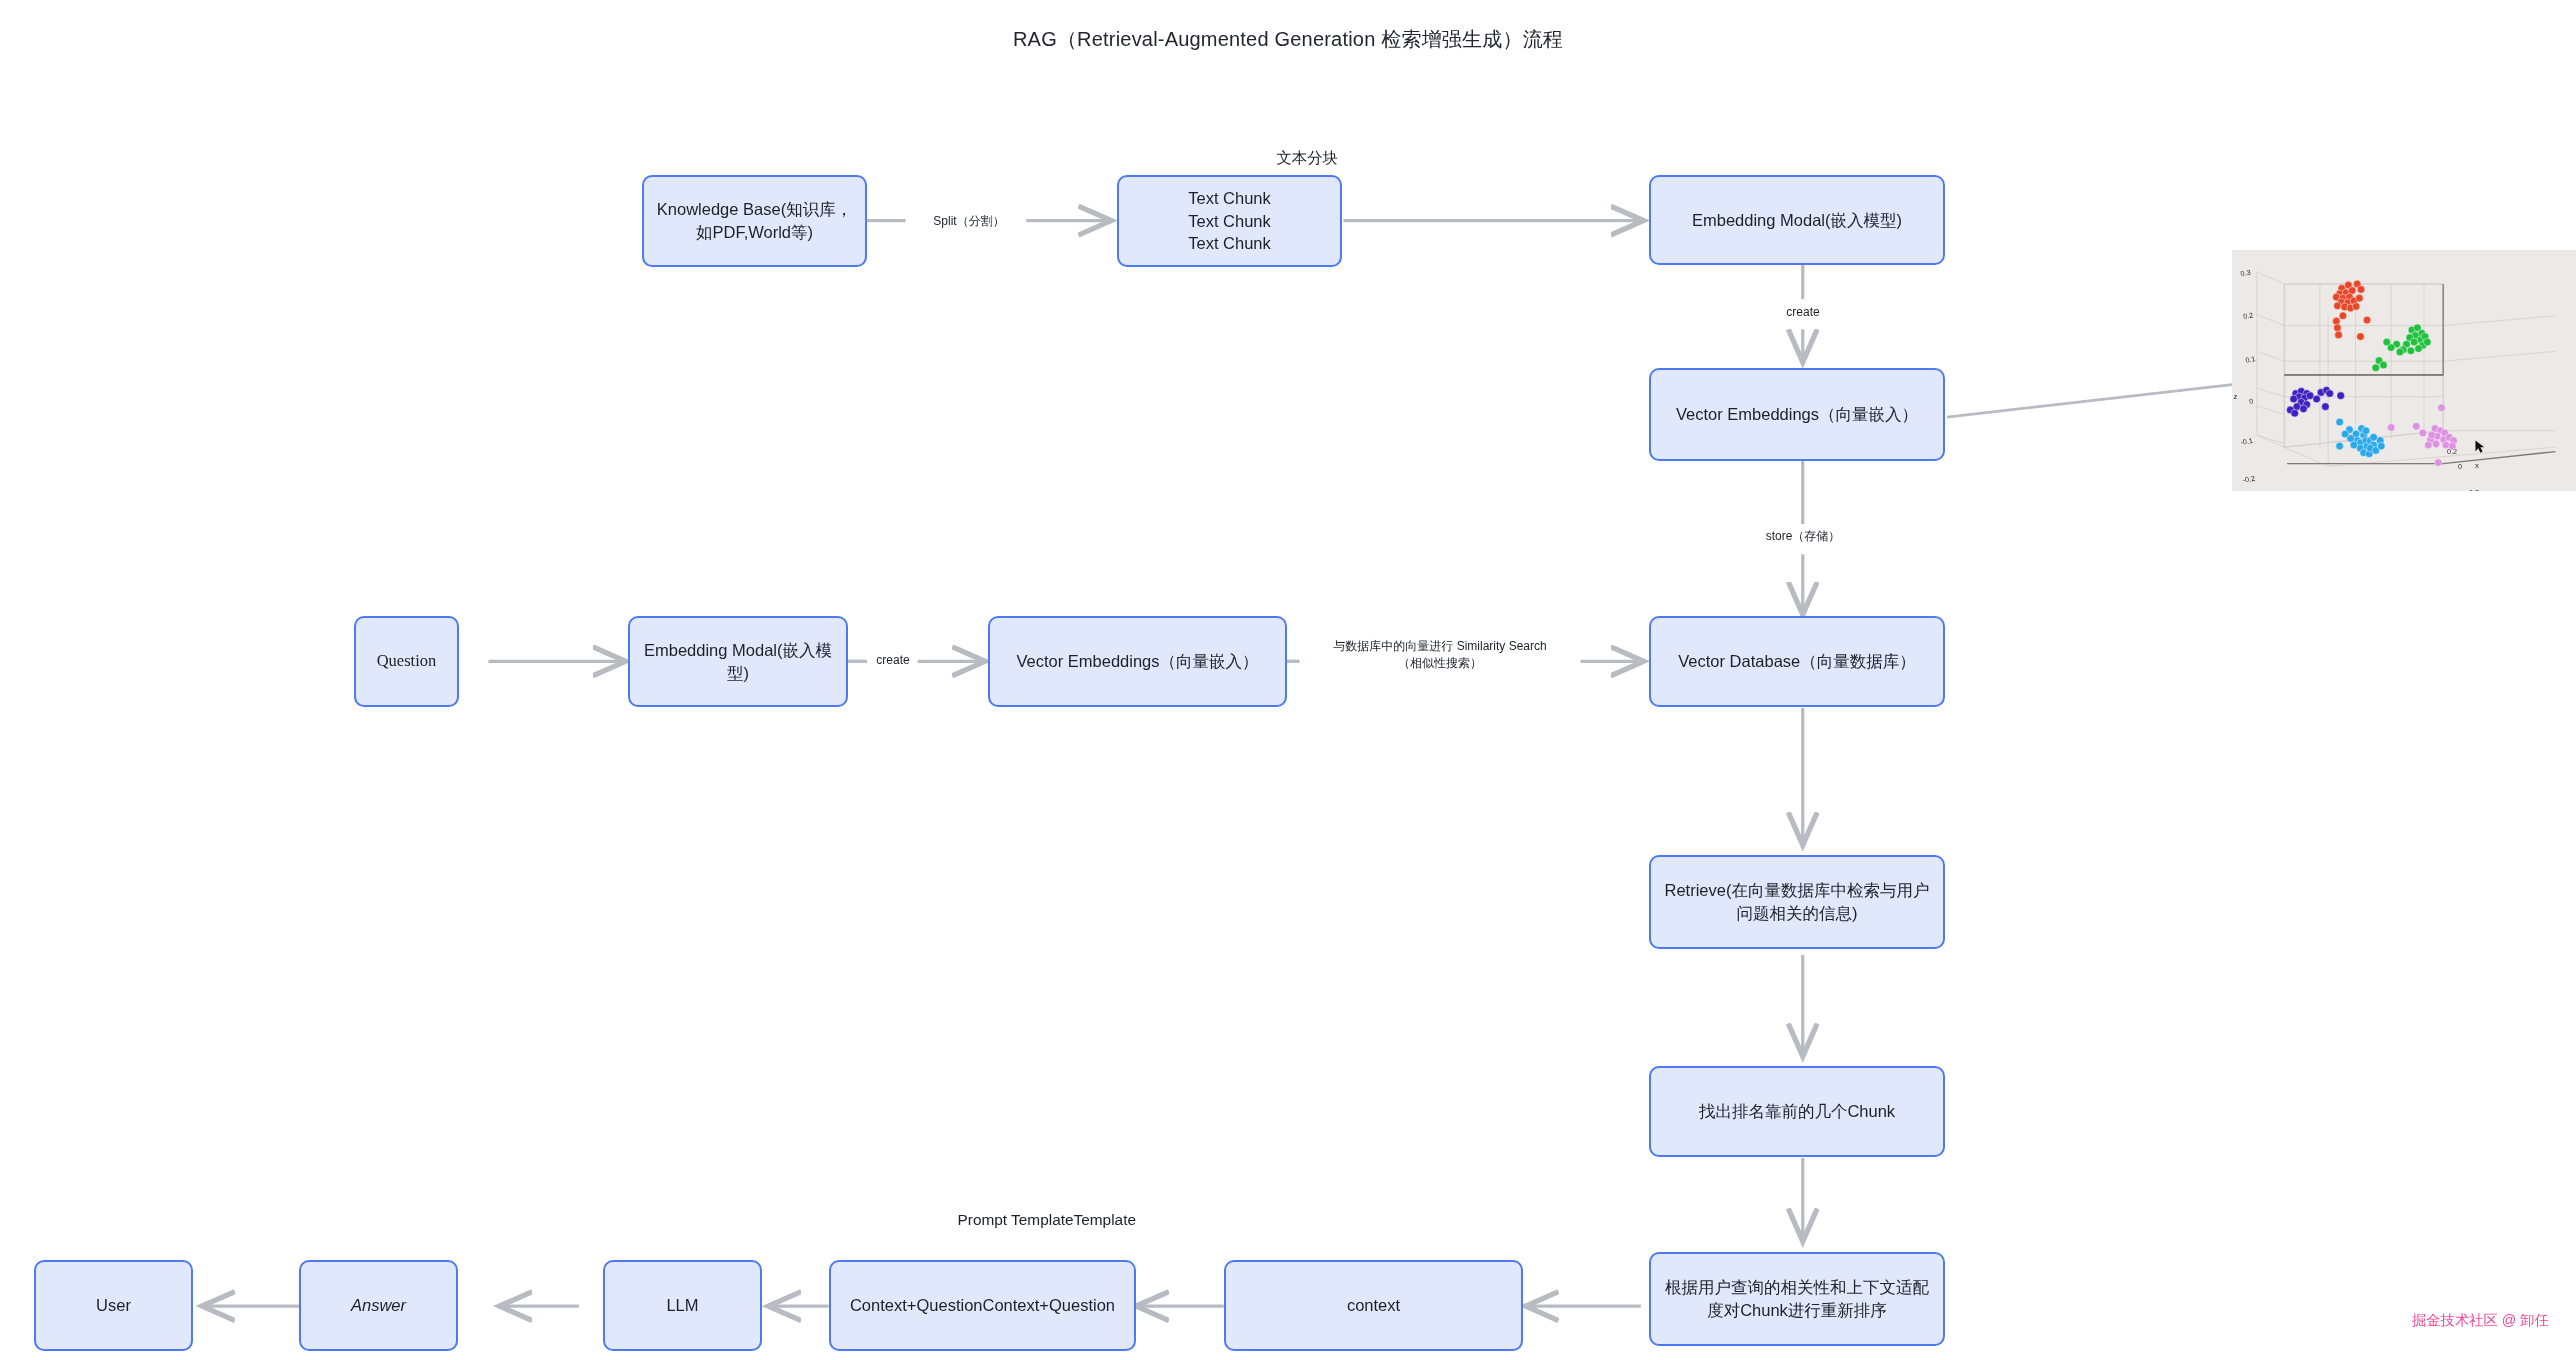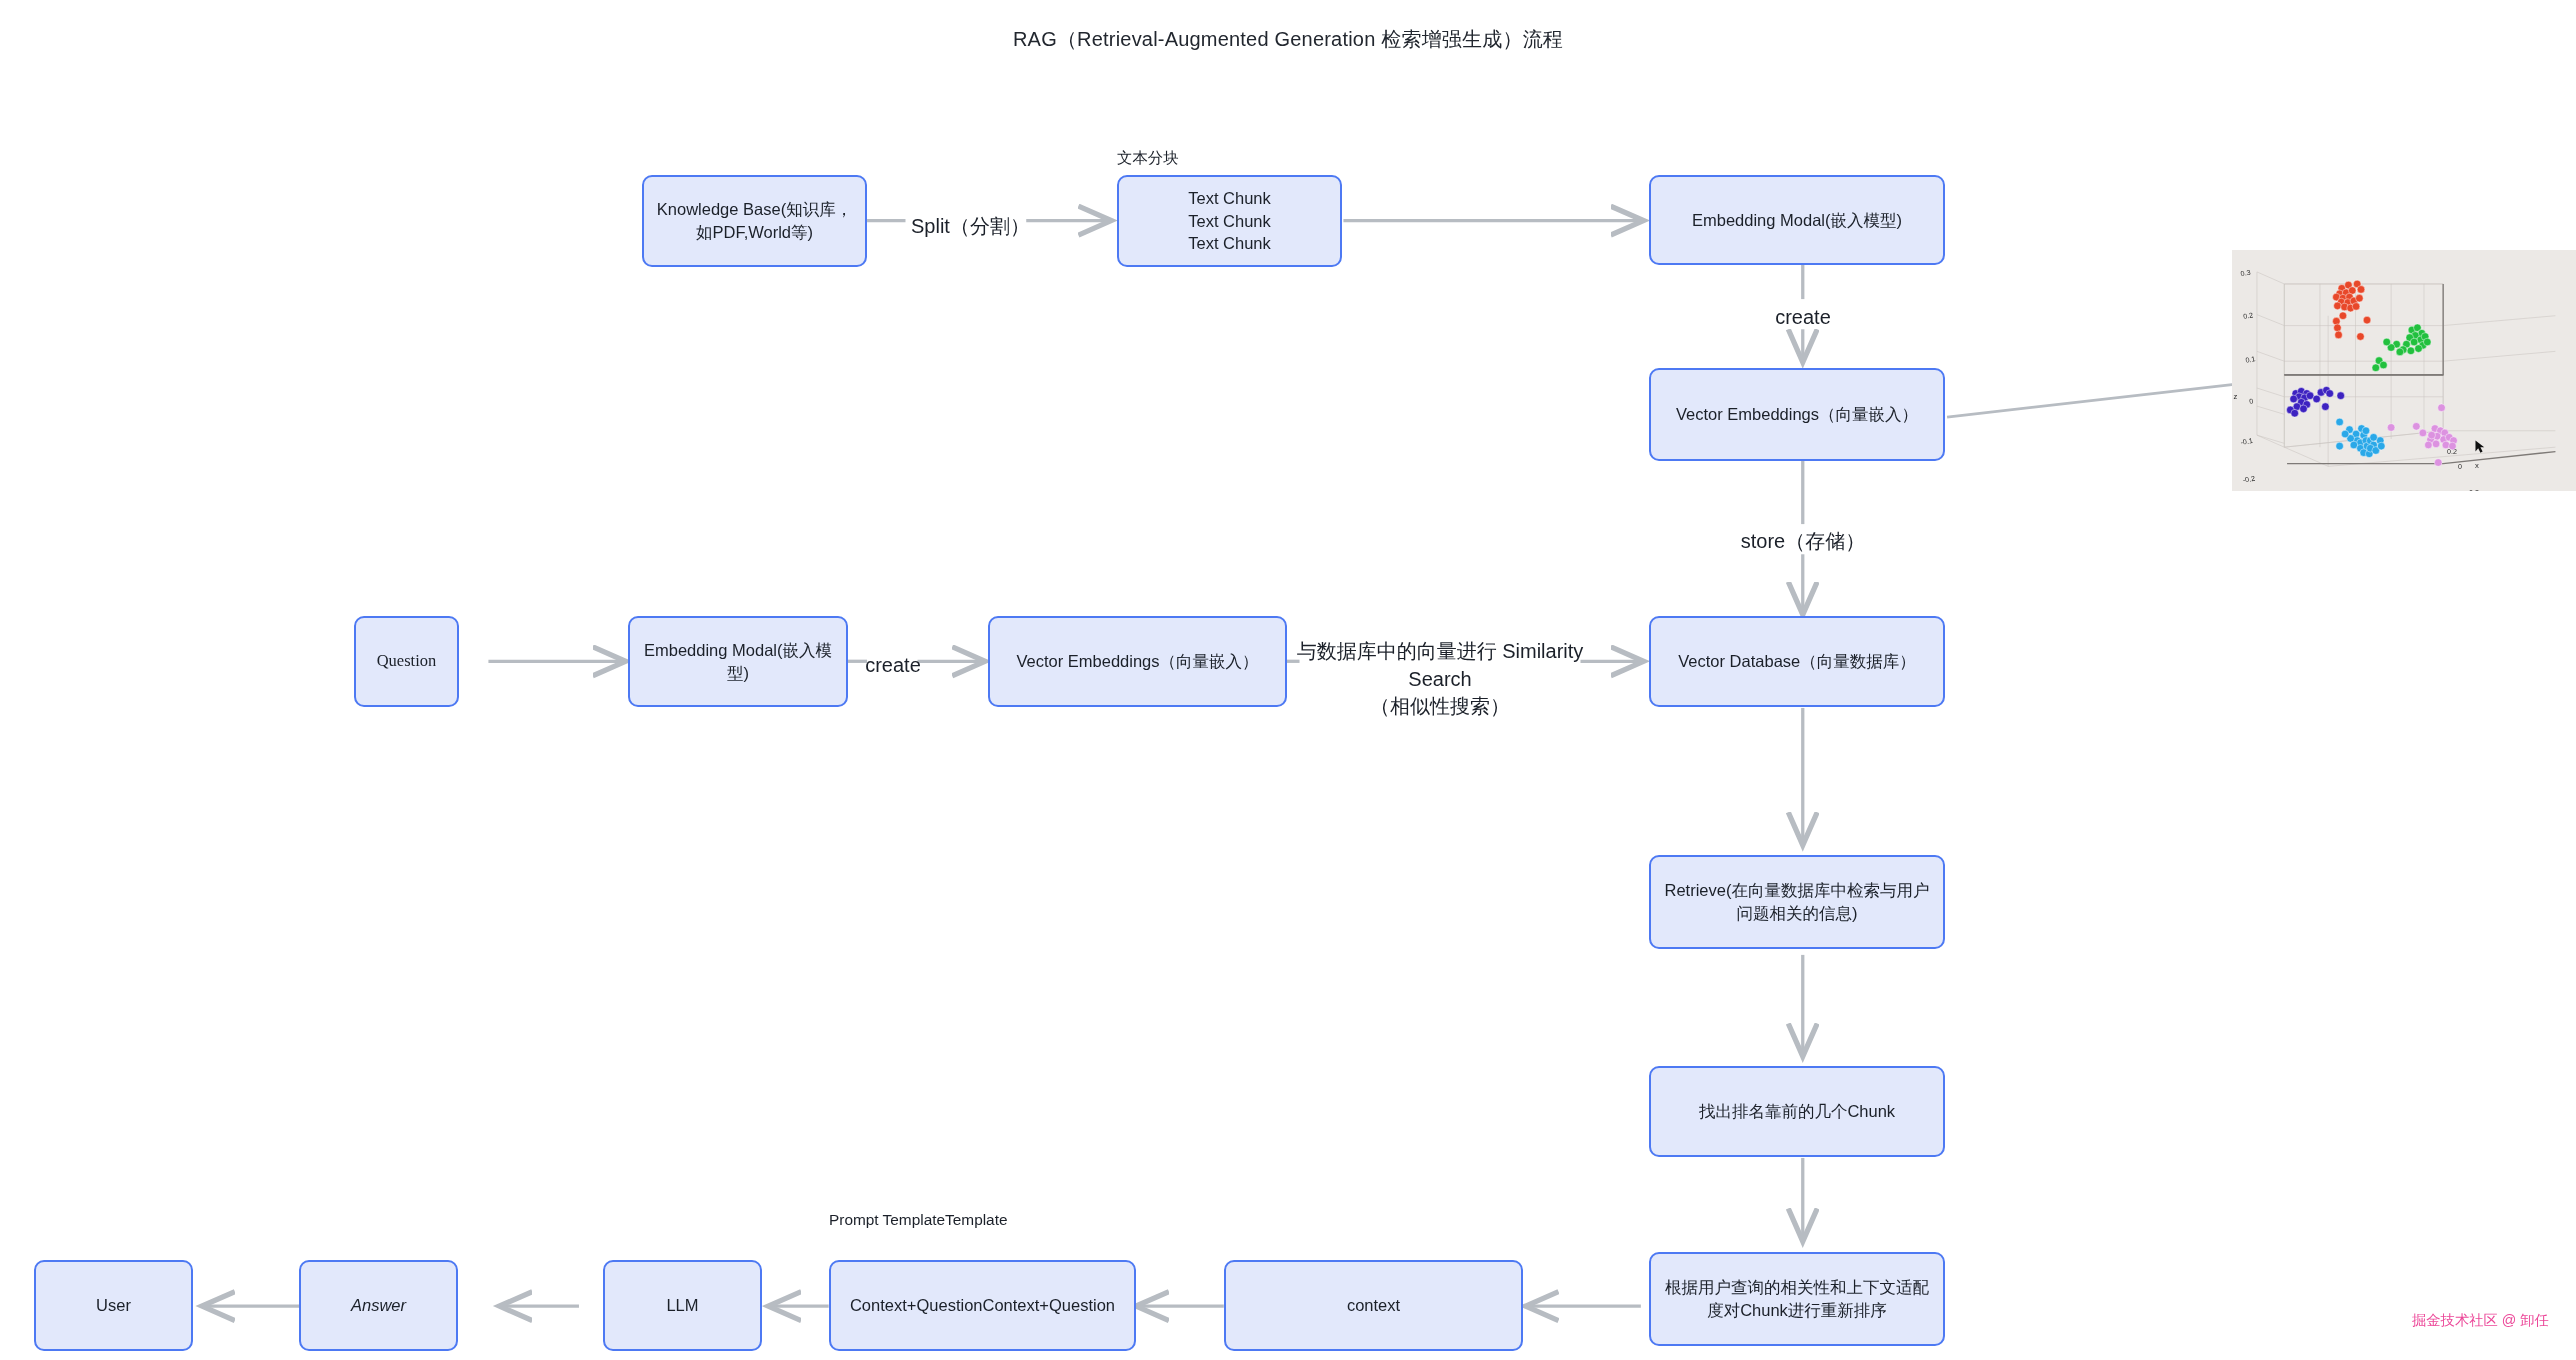--- a/index.html
+++ b/index.html
@@ -38,32 +38,32 @@
     padding:3.3px 8.8px;
     font-size:16.5px;
     line-height:1.38;
     color:#1b2029;
   }
   .node .lbl{display:block;}
   .node.multiline{line-height:1.42;}
   
   .edge-label{
     position:absolute;
-    font-size:20px;
+    font-size:12px;
     color:#1b2029;
     text-align:center;
     line-height:1.38;
     white-space:nowrap;
   }
   .edge-label.wrap{white-space:normal;}
   .caption{
     position:absolute;
     font-size:15.4px;
     color:#1b2029;
-    text-align:left;
+    text-align:right;
     white-space:nowrap;
   }
   
   .conn{position:absolute;}
   svg.conn{overflow:visible;}
   .ln{stroke:#b7bcc2;stroke-width:6;fill:none;}
   .ln-thin{stroke:#b7bcc2;stroke-width:5;fill:none;}
   
   .scatter{
     position:absolute;

